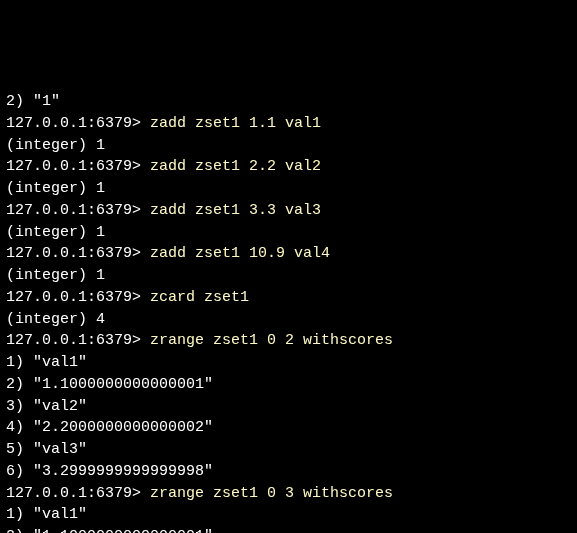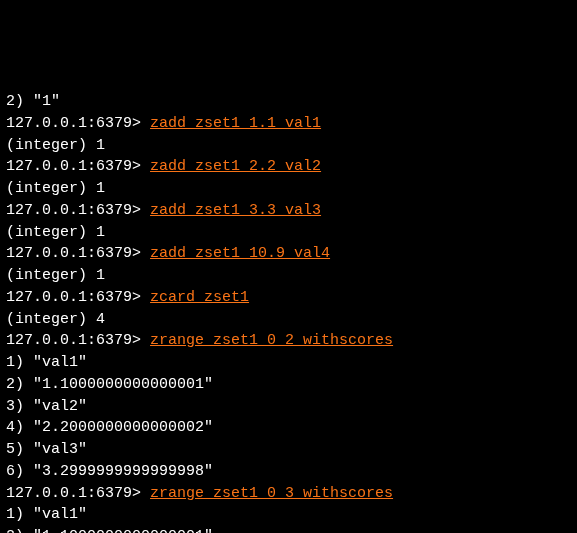--- a/index.html
+++ b/index.html
@@ -20,22 +20,21 @@
       white-space: pre;
     }
     .line {
       display: block;
     }
     .prompt {
       color: #fff;
       text-align: center;
     }
     .command {
-      color: #f97316;
-      text-decoration: underline;
+      color: #fef9c3;
     }
   </style>
 </head>
 <body>
 
 
 
 <div id="terminal"><span class="line">2) "1"</span><span class="line"><span class="prompt">127.0.0.1:6379&gt; </span><span class="command">zadd zset1 1.1 val1</span></span><span class="line">(integer) 1</span><span class="line"><span class="prompt">127.0.0.1:6379&gt; </span><span class="command">zadd zset1 2.2 val2</span></span><span class="line">(integer) 1</span><span class="line"><span class="prompt">127.0.0.1:6379&gt; </span><span class="command">zadd zset1 3.3 val3</span></span><span class="line">(integer) 1</span><span class="line"><span class="prompt">127.0.0.1:6379&gt; </span><span class="command">zadd zset1 10.9 val4</span></span><span class="line">(integer) 1</span><span class="line"><span class="prompt">127.0.0.1:6379&gt; </span><span class="command">zcard zset1</span></span><span class="line">(integer) 4</span><span class="line"><span class="prompt">127.0.0.1:6379&gt; </span><span class="command">zrange zset1 0 2 withscores</span></span><span class="line">1) "val1"</span><span class="line">2) "1.1000000000000001"</span><span class="line">3) "val2"</span><span class="line">4) "2.2000000000000002"</span><span class="line">5) "val3"</span><span class="line">6) "3.2999999999999998"</span><span class="line"><span class="prompt">127.0.0.1:6379&gt; </span><span class="command">zrange zset1 0 3 withscores</span></span><span class="line">1) "val1"</span><span class="line">2) "1.1000000000000001"</span></div>
 
 

